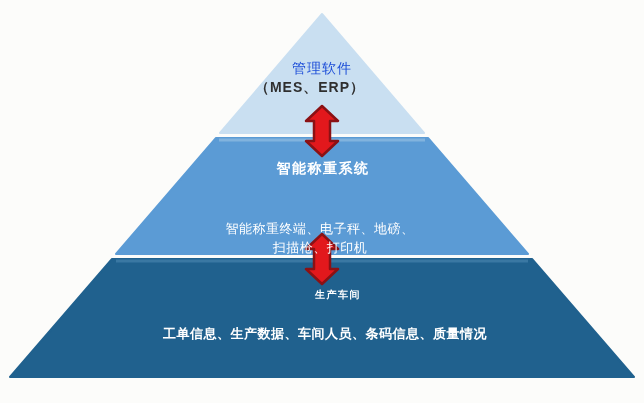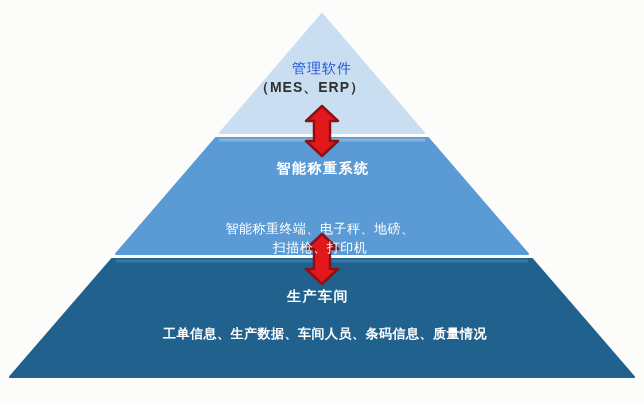--- a/index.html
+++ b/index.html
@@ -48,22 +48,22 @@
   }
   .lvl-mid-body {
     left: 320px; top: 191px;
     font-size: 13px;
     color: #ffffff;
     line-height: 19px;
     letter-spacing: 0.5px;
     margin-top: 28px;
   }
   .lvl-bot-title {
-    left: 318px; top: 288px;
-    font-size: 14px;
+    left: 338px; top: 288px;
+    font-size: 10px;
     font-weight: bold;
     color: #ffffff;
     letter-spacing: 1.5px;
   }
   .lvl-bot-body {
     left: 325px; top: 325px;
     font-size: 13px;
     color: #ffffff;
     letter-spacing: 0.5px;
     font-weight: bold;

